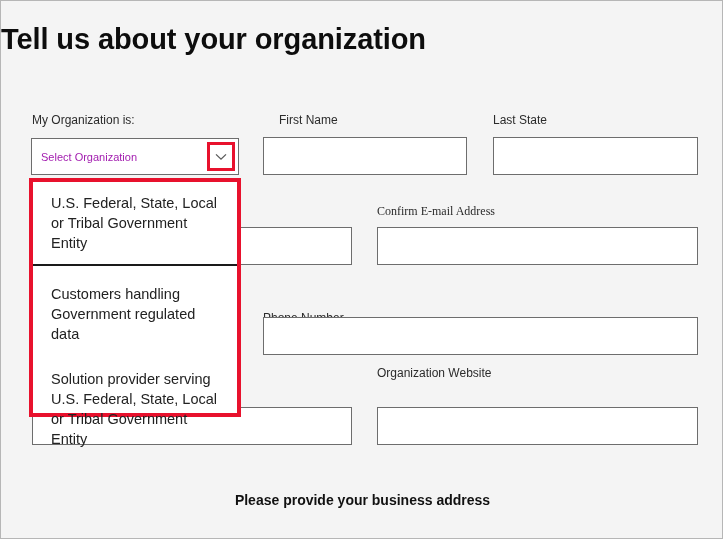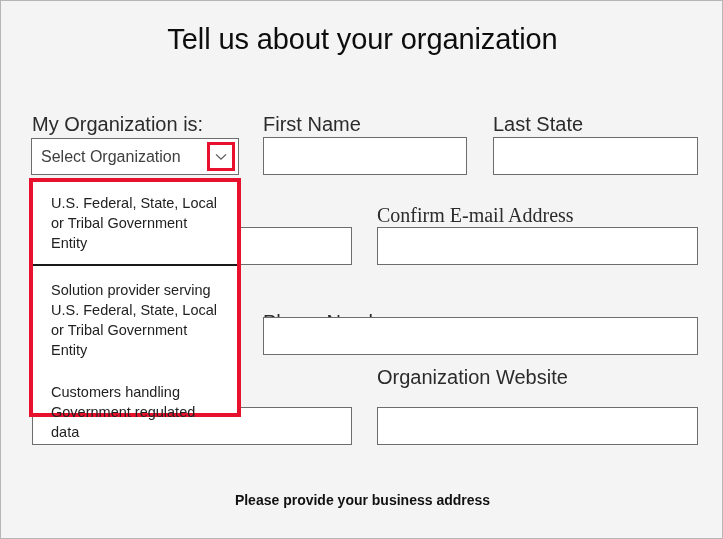--- a/index.html
+++ b/index.html
@@ -23,44 +23,43 @@
     border: 1px solid #b6b6b6;
     overflow: hidden;
   }
 
   
   .page-title {
     position: absolute;
     left: 0;
     top: 22px;
     width: 723px;
-    text-align: center;
     font-size: 29px;
-    font-weight: normal;
+    font-weight: bold;
     color: #0d0d0d;
     letter-spacing: -0.1px;
     white-space: nowrap;
   }
 
   .section-subtitle {
     position: absolute;
     left: 0;
     top: 491px;
     width: 723px;
     text-align: center;
     font-size: 14px;
     font-weight: bold;
     color: #111111;
     white-space: nowrap;
   }
 
   
   .field-label {
     position: absolute;
-    font-size: 20px;
+    font-size: 12px;
     color: #2b2b2b;
     white-space: nowrap;
   }
 
   
   .text-input {
     position: absolute;
     box-sizing: border-box;
     background: #ffffff;
     border: 1px solid #6d6d6d;
@@ -80,22 +79,22 @@
     height: 37px;
     box-sizing: border-box;
     background: #ffffff;
     border: 1px solid #6d6d6d;
     display: flex;
     align-items: center;
     cursor: pointer;
   }
   .combo-value {
     flex: 1 1 auto;
-    font-size: 16px;
-    color: #404040;
+    font-size: 11px;
+    color: #a21caf;
     padding-left: 9px;
     white-space: nowrap;
     overflow: hidden;
   }
   .combo-arrow-box {
     position: absolute;
     right: 3px;
     top: 3px;
     width: 28px;
     height: 29px;
@@ -150,21 +149,21 @@
 </style>
 </head>
 <body>
 
 <div id="page">
 
   <div class="page-title">Tell us about your organization</div>
 
   <div class="field-label" style="left:31px; top:112px;">My Organization is:</div>
 
-  <div class="field-label" style="left:262px; top:112px;">First Name</div>
+  <div class="field-label" style="left:278px; top:112px;">First Name</div>
 
   <div class="field-label" style="left:492px; top:112px;">Last State</div>
 
   <input class="text-input" type="text" style="left: 262px; top: 136px; width: 204px; height: 38px;" placeholder="">
 
   <input class="text-input" type="text" style="left: 492px; top: 136px; width: 205px; height: 38px;" placeholder="">
 
   <div class="field-label" style="left:376px; top:203px;font-family:Liberation Serif, serif;">Confirm E-mail Address</div>
 
   <input class="text-input" type="text" style="left: 146px; top: 226px; width: 205px; height: 38px;" placeholder="">
@@ -186,20 +185,20 @@
     <span class="combo-arrow-box">
       <svg class="chev" width="12" height="8" viewBox="0 0 12 8" xmlns="http://www.w3.org/2000/svg" aria-hidden="true">
         <path d="M1 1.4 L6 6.2 L11 1.4" fill="none" stroke="#5a5a5a" stroke-width="1.3"></path>
       </svg>
     </span>
   </div>
 
   <div class="combo-list">
     <div class="combo-list-inner">
       <div class="combo-option with-sep">U.S. Federal, State, Local or Tribal Government Entity</div>
+      <div class="combo-option opt-3">Customers handling Government regulated data</div>
       <div class="combo-option opt-2">Solution provider serving U.S. Federal, State, Local or Tribal Government Entity</div>
-      <div class="combo-option opt-3">Customers handling Government regulated data</div>
     </div>
   </div>
 
   <div class="section-subtitle">Please provide your business address</div>
 
 </div>
 
 </body></html>

